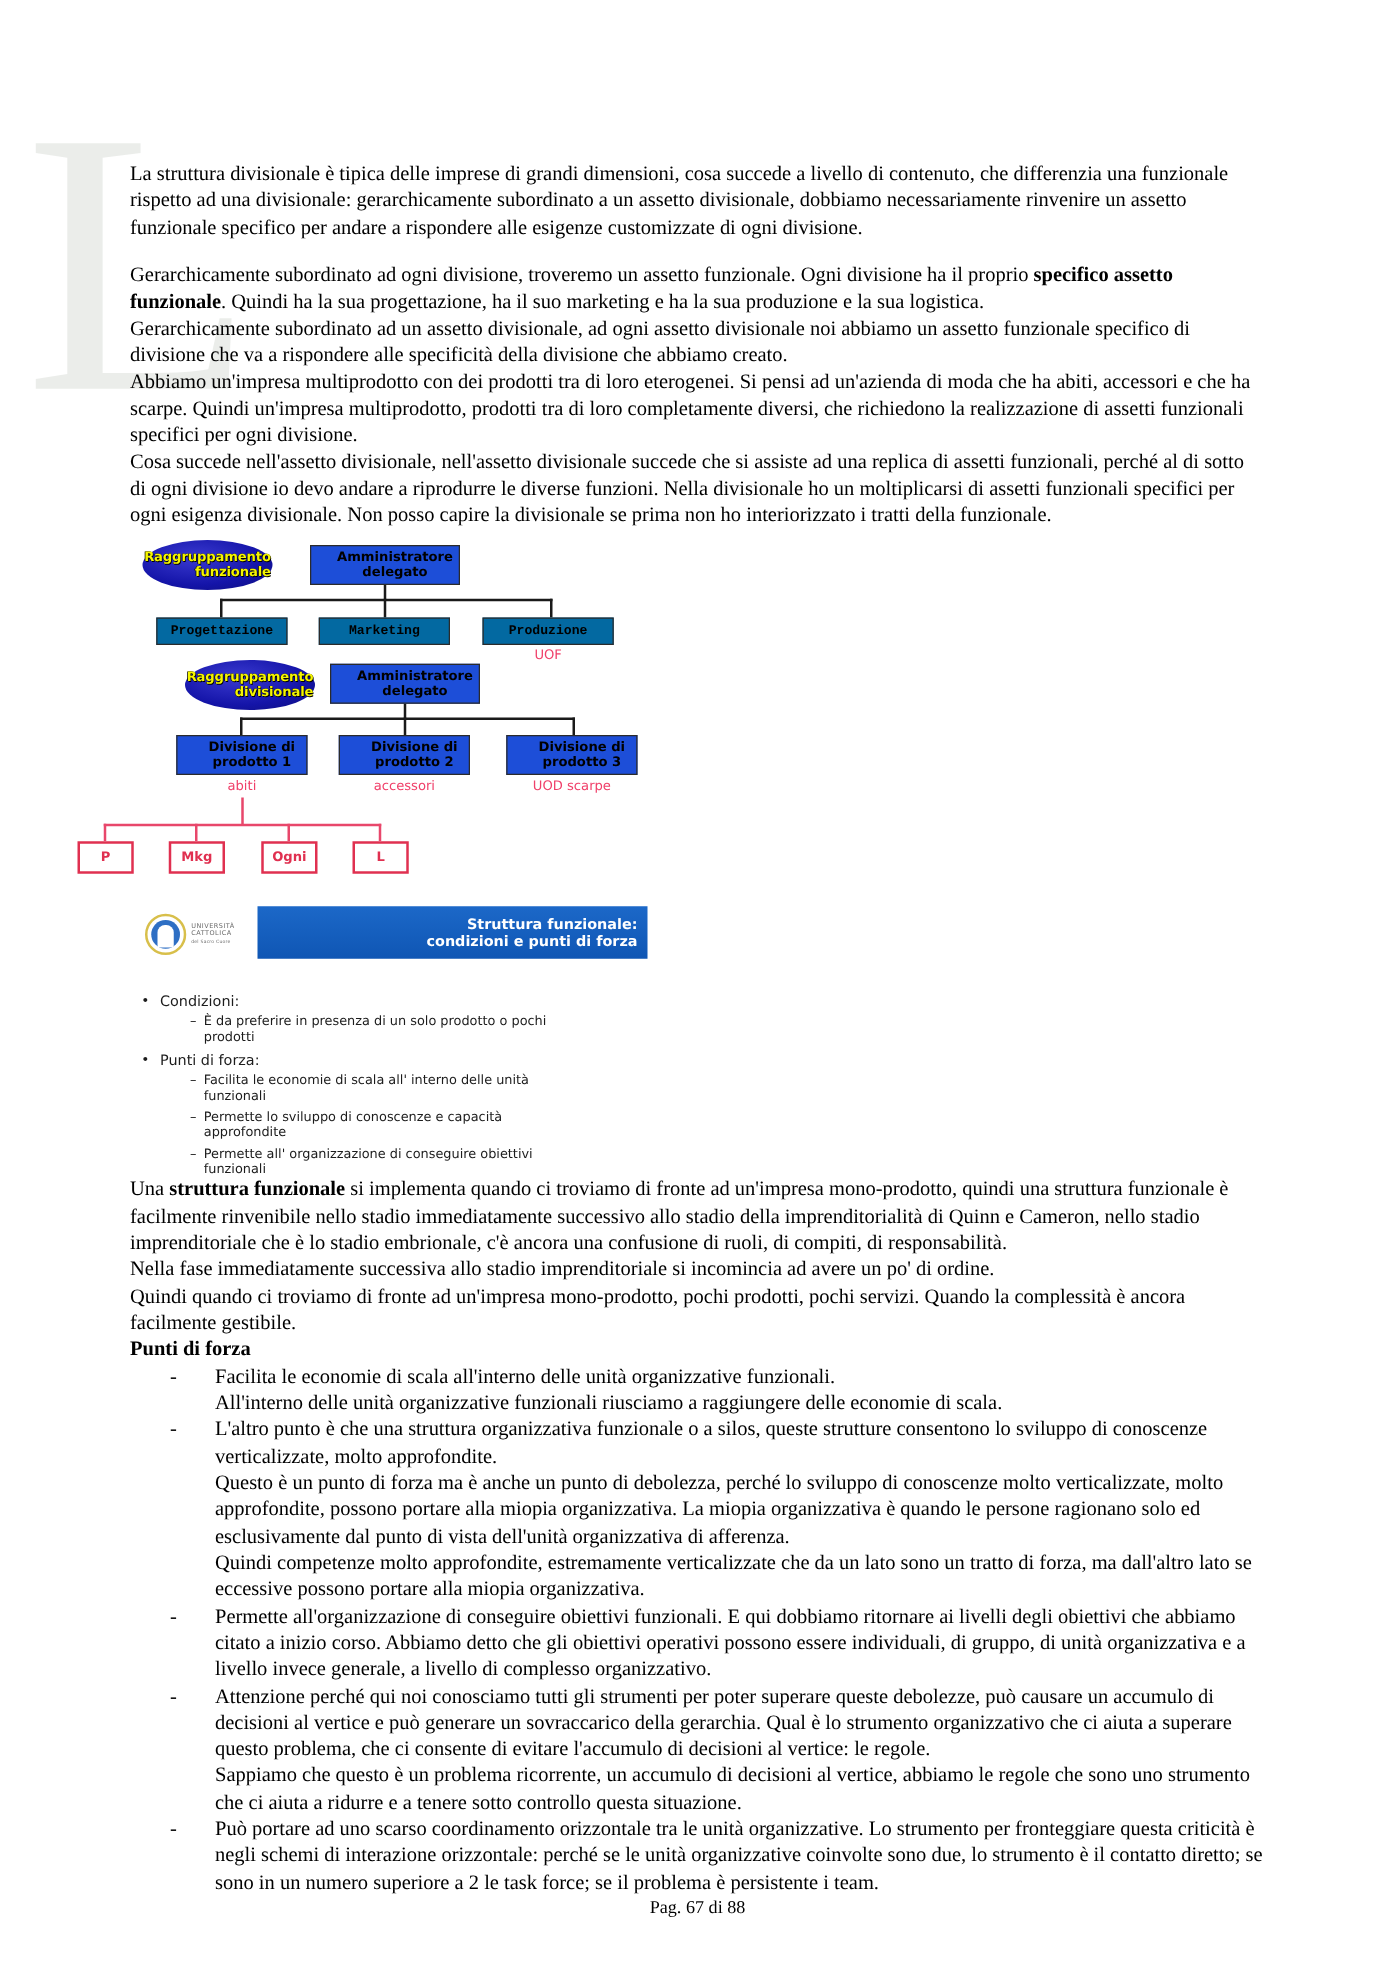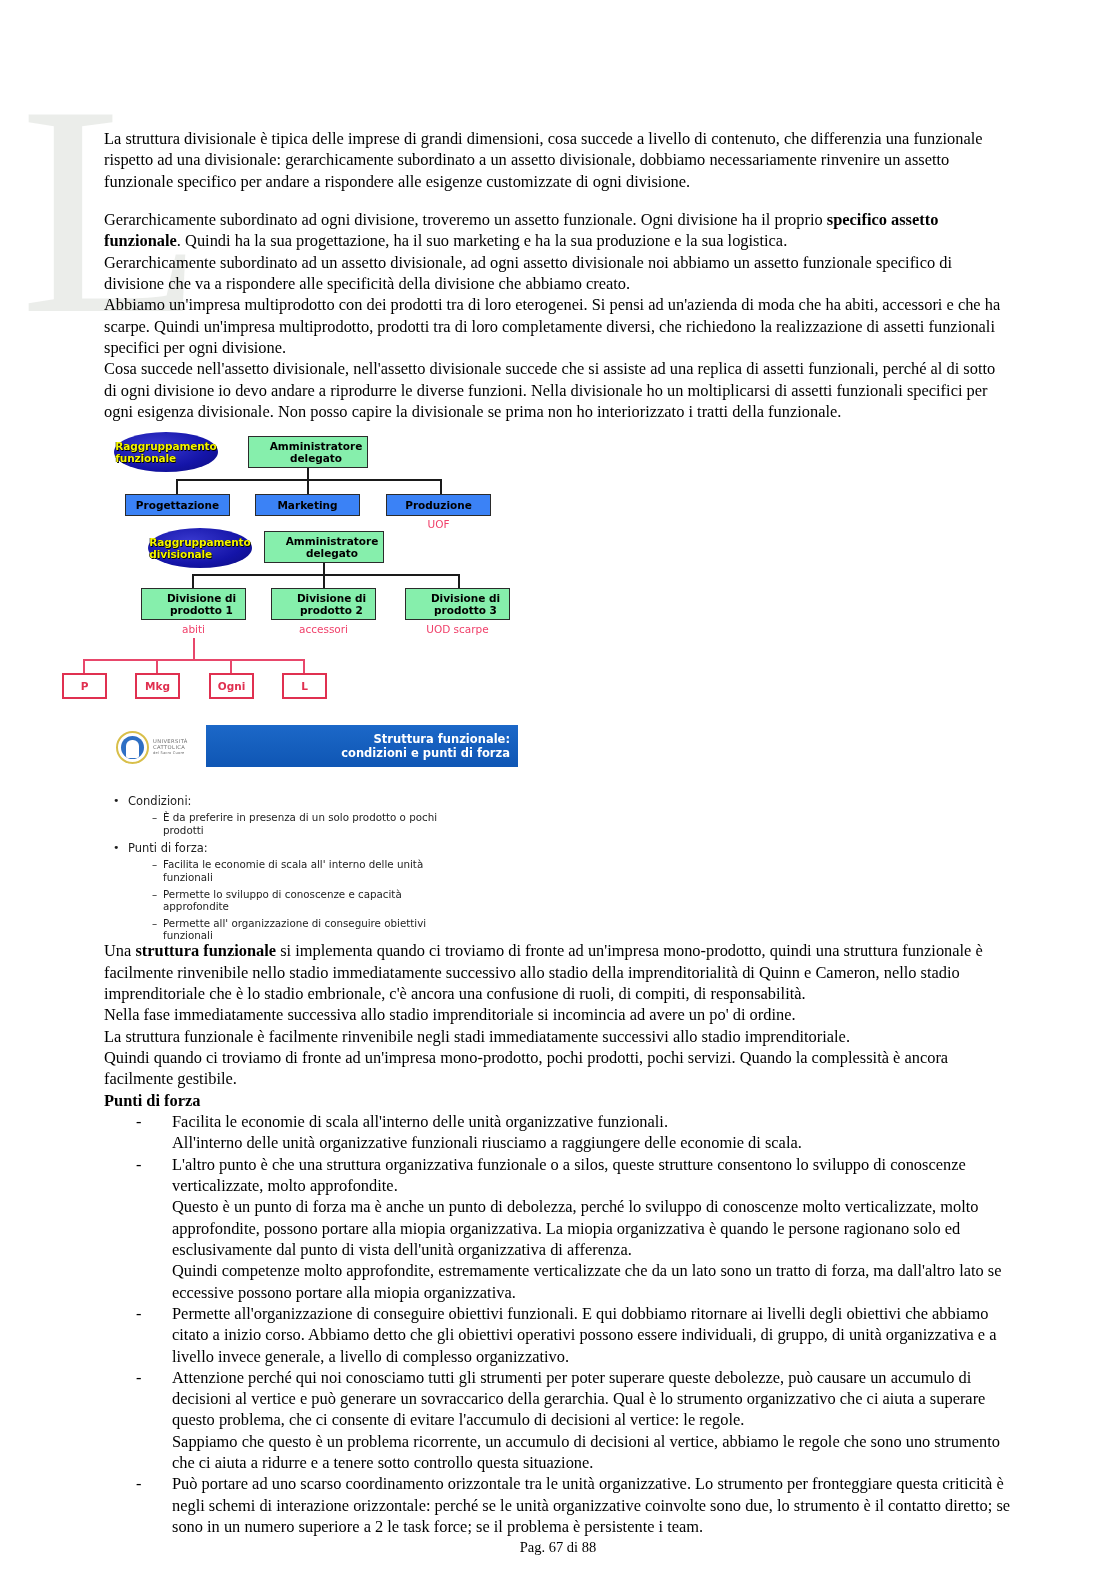--- a/index.html
+++ b/index.html
@@ -60,43 +60,43 @@
   .ellipse {
     position: absolute;
     background: #1a1aaa;
     background: radial-gradient(ellipse at 40% 35%, #3a3ad0 0%, #1414a8 60%, #0d0d7a 100%);
     border-radius: 50%;
     color: #f5f500;
     font-family: "DejaVu Sans", sans-serif;
     font-weight: bold;
     font-size: 10.5px;
     line-height: 12px;
-    text-align: left;
+    text-align: right;
     display: flex;
     align-items: center;
     justify-content: center;
     text-shadow: 0.6px 0.6px 0 #000, -0.5px 0 0 #000, 0 -0.5px 0 #000;
     letter-spacing: -0.1px;
   }
   .gbox {
     position: absolute;
     box-sizing: border-box;
     border: 1px solid #2b2b2b;
     font-family: "DejaVu Sans", sans-serif;
     font-weight: bold;
     font-size: 10.5px;
     line-height: 12px;
     text-align: center;
     display: flex;
     align-items: center;
     justify-content: center;
     color: #000;
   }
-  .gbox.dark { background: #86efac; padding-left: 16px; }
-  .gbox.light { background: #3b82f6; }
+  .gbox.dark { background: #1d4ed8; padding-left: 16px; }
+  .gbox.light { background: #0369a1; font-family: Liberation Mono, monospace; }
   .rbox {
     position: absolute;
     box-sizing: border-box;
     border: 2px solid #e03050;
     background: #ffffff;
     color: #e03050;
     font-family: "DejaVu Sans", sans-serif;
     font-weight: bold;
     font-size: 10.5px;
     text-align: center;
@@ -427,21 +427,20 @@
         <div class="sb-l2">
           <span class="dash">–</span>
           <span>Permette all' organizzazione di conseguire obiettivi funzionali</span>
         </div>
 
       </div>
     </div>
 
     <p class="body-text"><span>Una </span><b>struttura funzionale</b><span> si implementa quando ci troviamo di fronte ad un'impresa mono-prodotto, quindi una struttura funzionale è facilmente rinvenibile nello stadio immediatamente successivo allo stadio della imprenditorialità di Quinn e Cameron, nello stadio imprenditoriale che è lo stadio embrionale, c'è ancora una confusione di ruoli, di compiti, di responsabilità.</span></p>
     <p class="body-text">Nella fase immediatamente successiva allo stadio imprenditoriale si incomincia ad avere un po' di ordine.</p>
-    <p class="body-text">La struttura funzionale è facilmente rinvenibile negli stadi immediatamente successivi allo stadio imprenditoriale.</p>
     <p class="body-text">Quindi quando ci troviamo di fronte ad un'impresa mono-prodotto, pochi prodotti, pochi servizi. Quando la complessità è ancora facilmente gestibile.</p>
 
     <div class="heading-b">Punti di forza</div>
     <ul class="doc-list">
       <li>
         <span class="dash">-</span>
         <span>Facilita le economie di scala all'interno delle unità organizzative funzionali.</span>
       </li>
       <li style="list-style:none; padding-left:68px;">
         <span>All'interno delle unità organizzative funzionali riusciamo a raggiungere delle economie di scala.</span>

